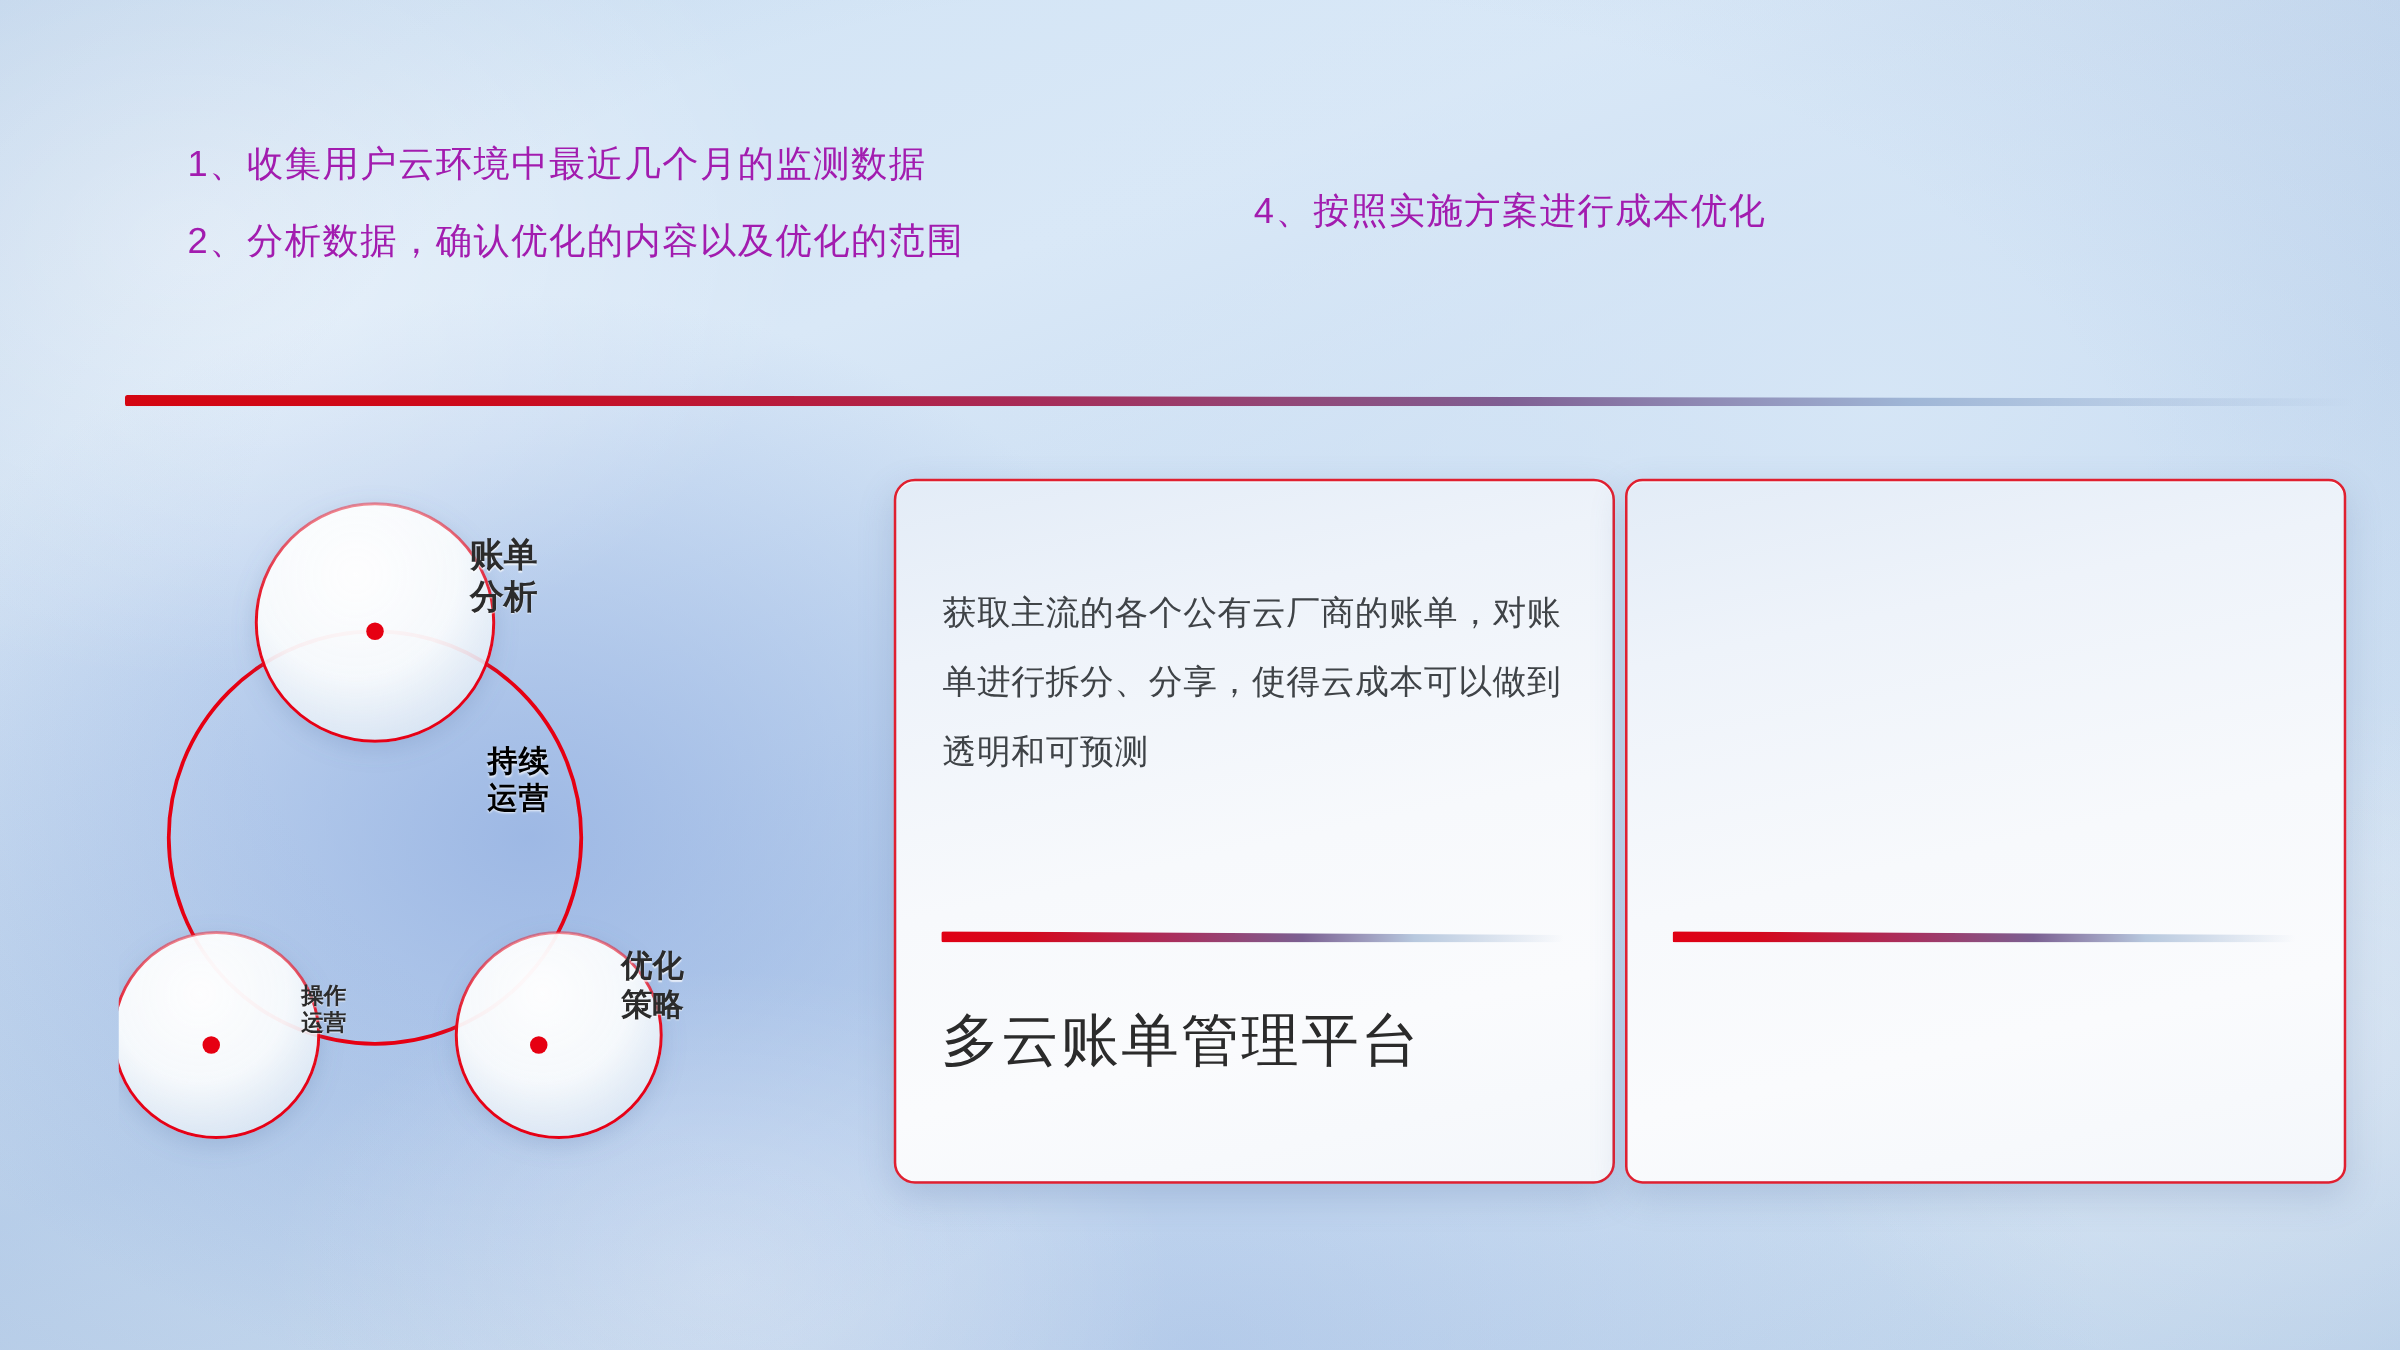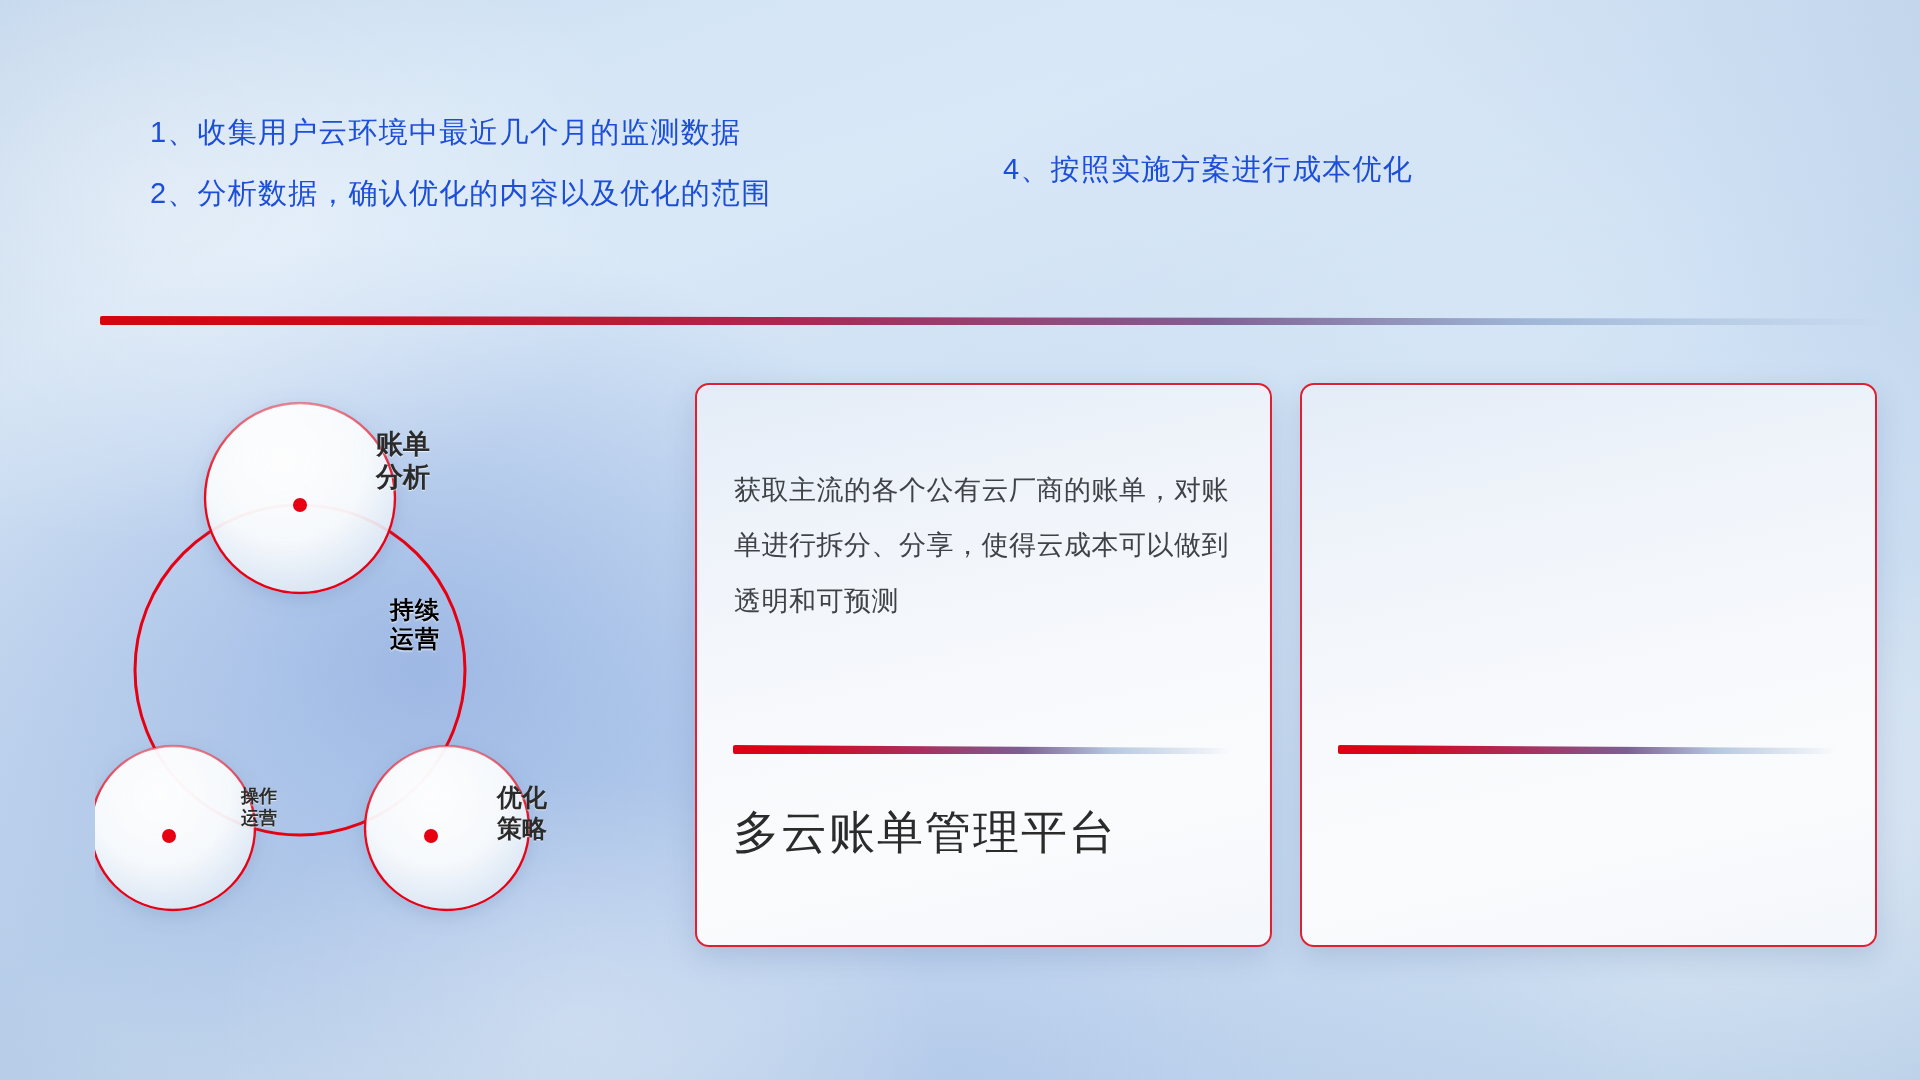--- a/index.html
+++ b/index.html
@@ -31,21 +31,21 @@
     position:absolute;inset:0;
     background:radial-gradient(ellipse 1400px 900px at 50% 45%, rgba(255,255,255,0) 55%, rgba(120,150,195,0.22) 100%);
   }
 
   
   .bullets{position:absolute;left:0;top:0;width:1920px;height:300px;}
   .bcol{position:absolute;}
   .bcol-left{left:150px;top:118px;}
   .bcol-right{left:1003px;top:155px;}
   .bline{
-    font-size:29px;color:#1d4ed8;letter-spacing:1.2px;
+    font-size:29px;color:#a21caf;letter-spacing:1.2px;
     line-height:1;white-space:nowrap;margin-bottom:32px;
     font-weight:400;
   }
 
   
   .divider{
     position:absolute;left:100px;top:316px;width:1784px;height:9px;
     background:linear-gradient(90deg,#d40511 0%,#cc0a1c 16%,#a82a56 40%,#7f5f93 62%,#9fb6d6 80%,rgba(205,221,240,0) 100%);
     clip-path:polygon(0 0,100% 30%,100% 100%,0 100%);
     border-radius:2px;
@@ -54,36 +54,36 @@
   
   .venn{position:absolute;left:95px;top:350px;width:470px;height:600px;}
   .venn svg{position:absolute;left:0;top:0;}
   .vlabel{
     position:absolute;text-align:right;line-height:1.22;
     font-weight:bold;color:#2b2b2b;
     text-shadow:0 1px 1px rgba(255,255,255,0.7);
   }
   .vlabel-top{left:205px;top:78px;width:130px;font-size:27px;}
   .vlabel-left{left:52px;top:436px;width:130px;font-size:18px;}
-  .vlabel-right{left:322px;top:432px;width:130px;font-size:25px;}
+  .vlabel-right{left:322px;top:408px;width:130px;font-size:25px;}
   .vlabel-center{
     left:195px;top:245px;width:150px;font-size:24px;
     color:#000000;letter-spacing:1px;
     text-shadow:0 1px 2px rgba(255,255,255,0.85);
   }
 
   
   .card{
     position:absolute;top:383px;width:573px;height:560px;
     border:2px solid #e02030;border-radius:14px;
     background:linear-gradient(168deg,#e3ecf7 0%,#eef3fa 22%,#f7f9fc 52%,#fafbfd 75%,#f4f7fb 100%);
     box-shadow:0 10px 28px rgba(80,110,160,0.22), inset 0 1px 0 rgba(255,255,255,0.85);
     overflow:hidden;
   }
-  .card-1{left:695px;}
+  .card-1{left:715px;border-radius:17px;}
   .card-2{left:1300px;}
   .card-body{
     position:absolute;left:37px;top:78px;width:500px;
     font-size:27px;color:#3f4347;line-height:2.05;
     letter-spacing:0.5px;
   }
   .card-rule{
     position:absolute;left:36px;top:360px;width:498px;height:9px;
     background:linear-gradient(90deg,#e00014 0%,#d4081d 14%,#a8305f 38%,#7b6092 58%,#b7c8de 76%,rgba(240,245,251,0) 100%);
     clip-path:polygon(0 0,100% 34%,100% 100%,0 100%);

